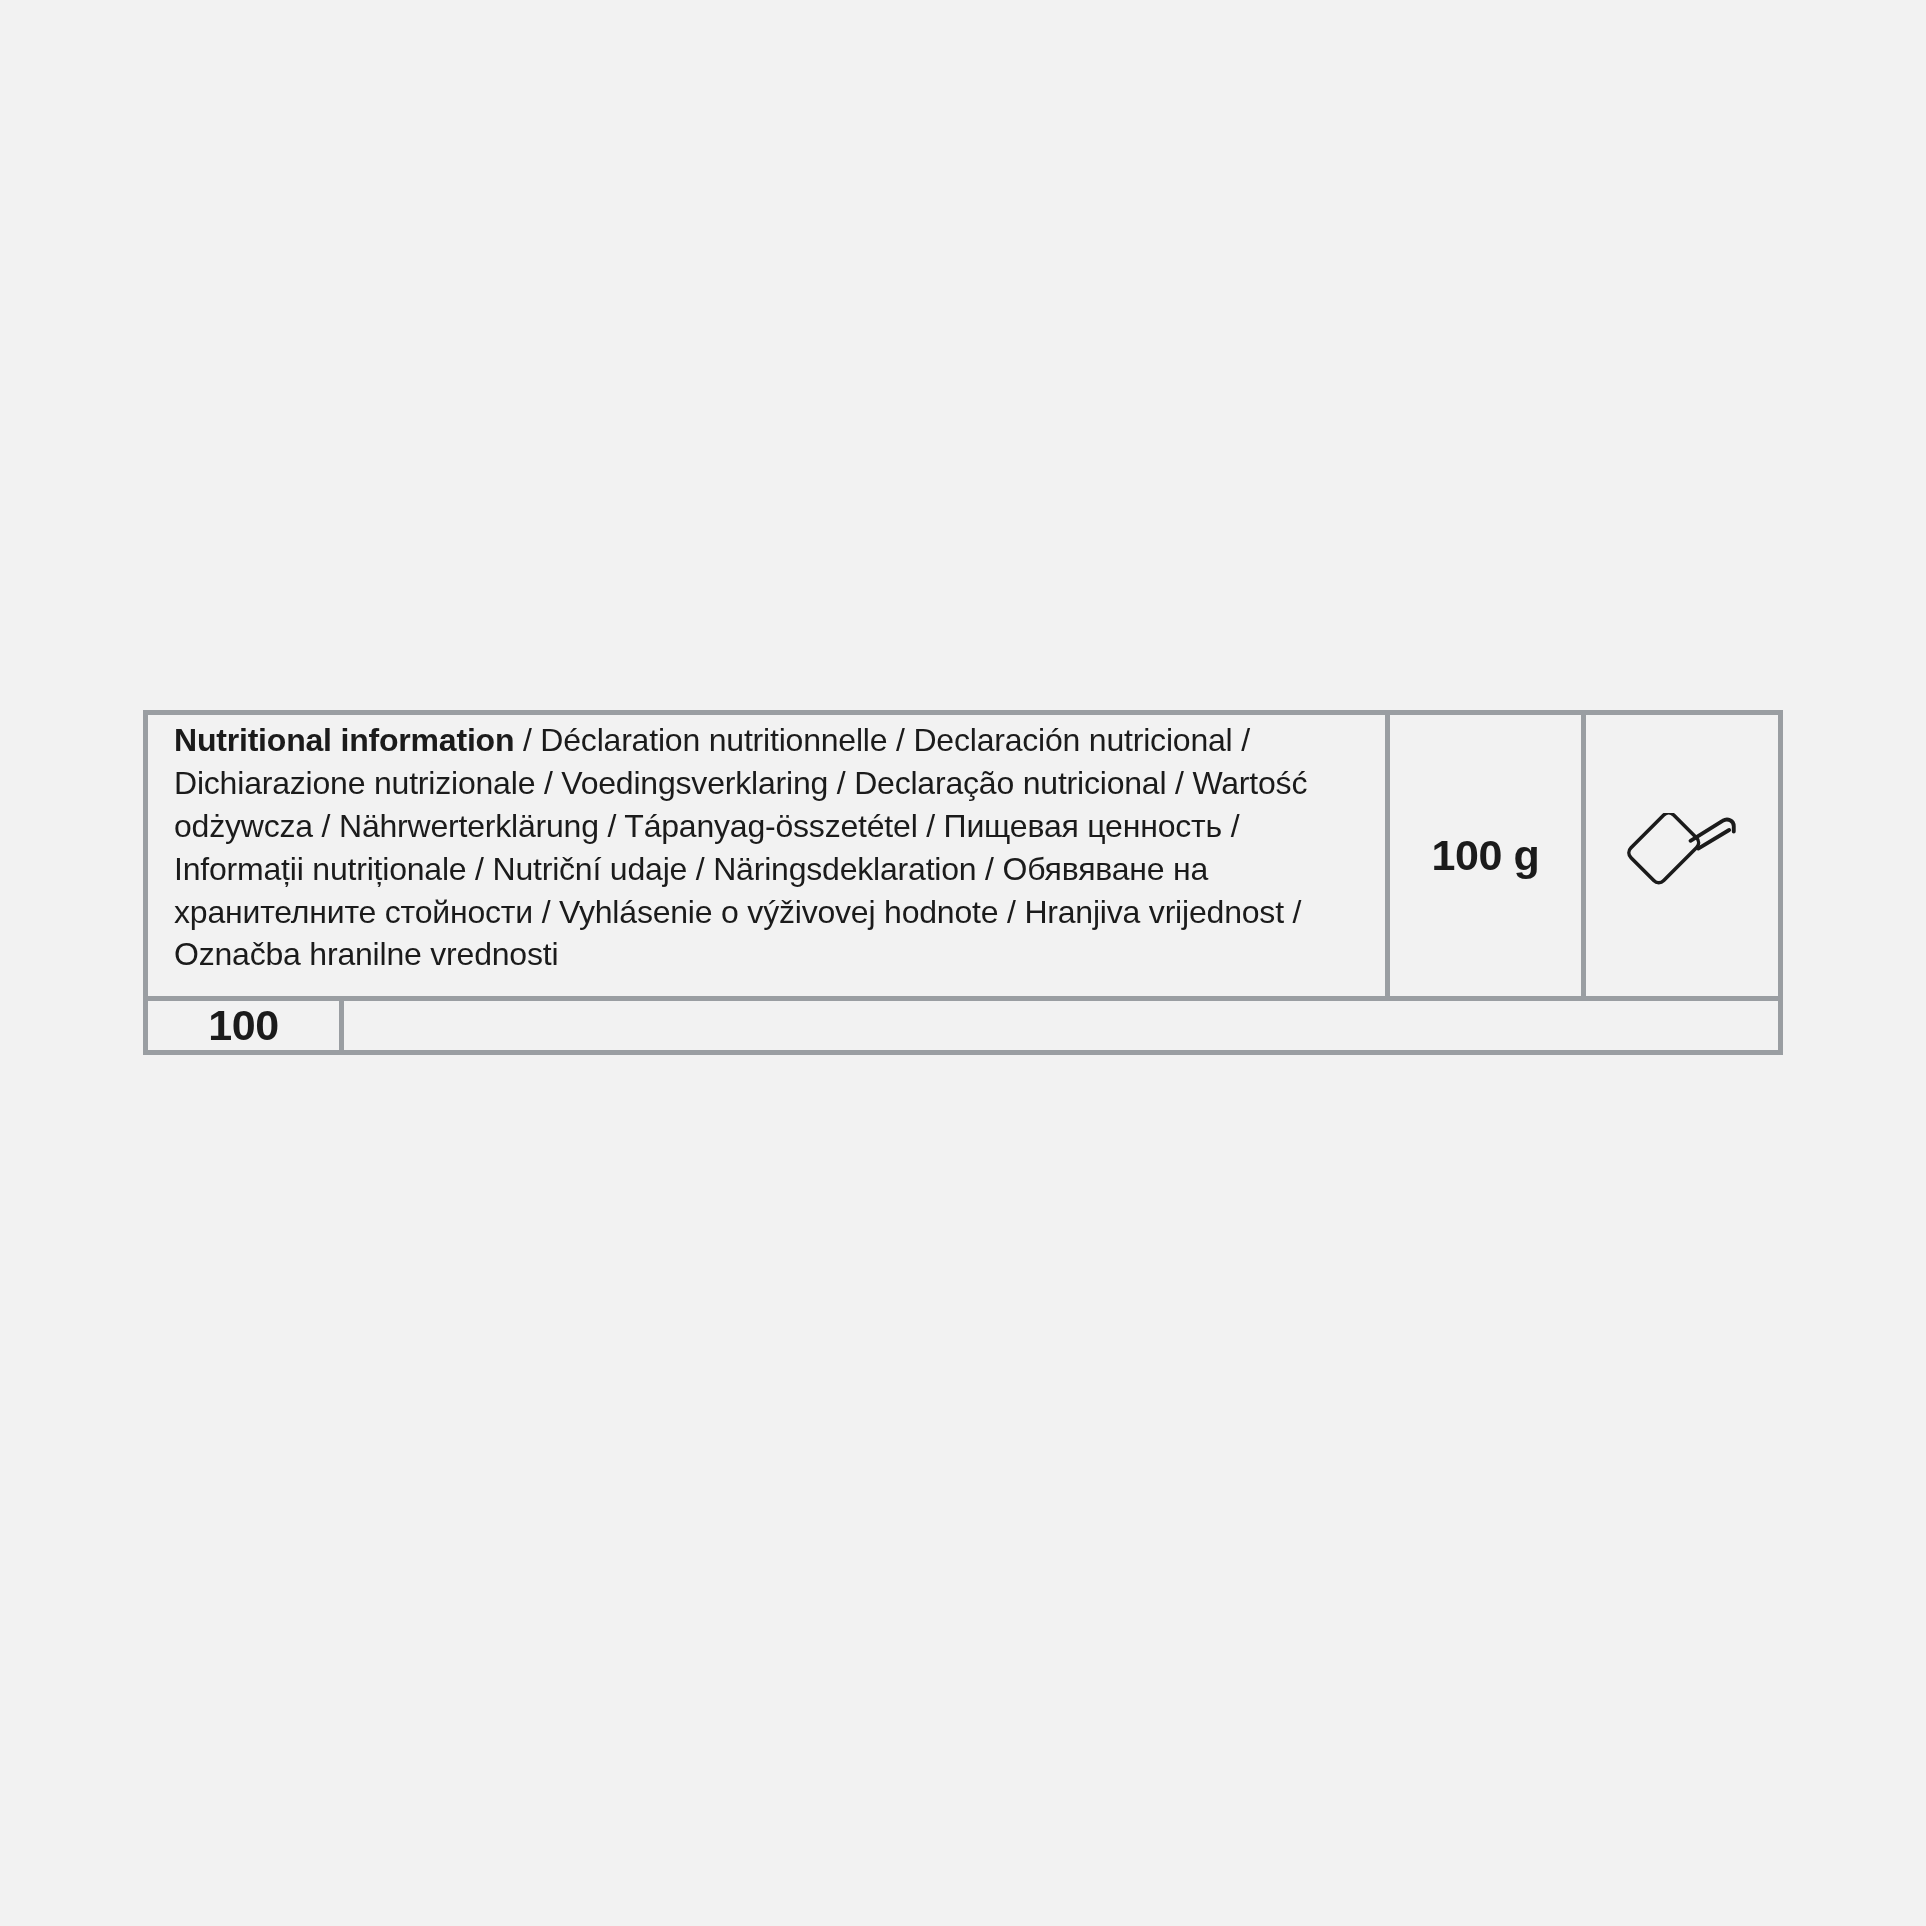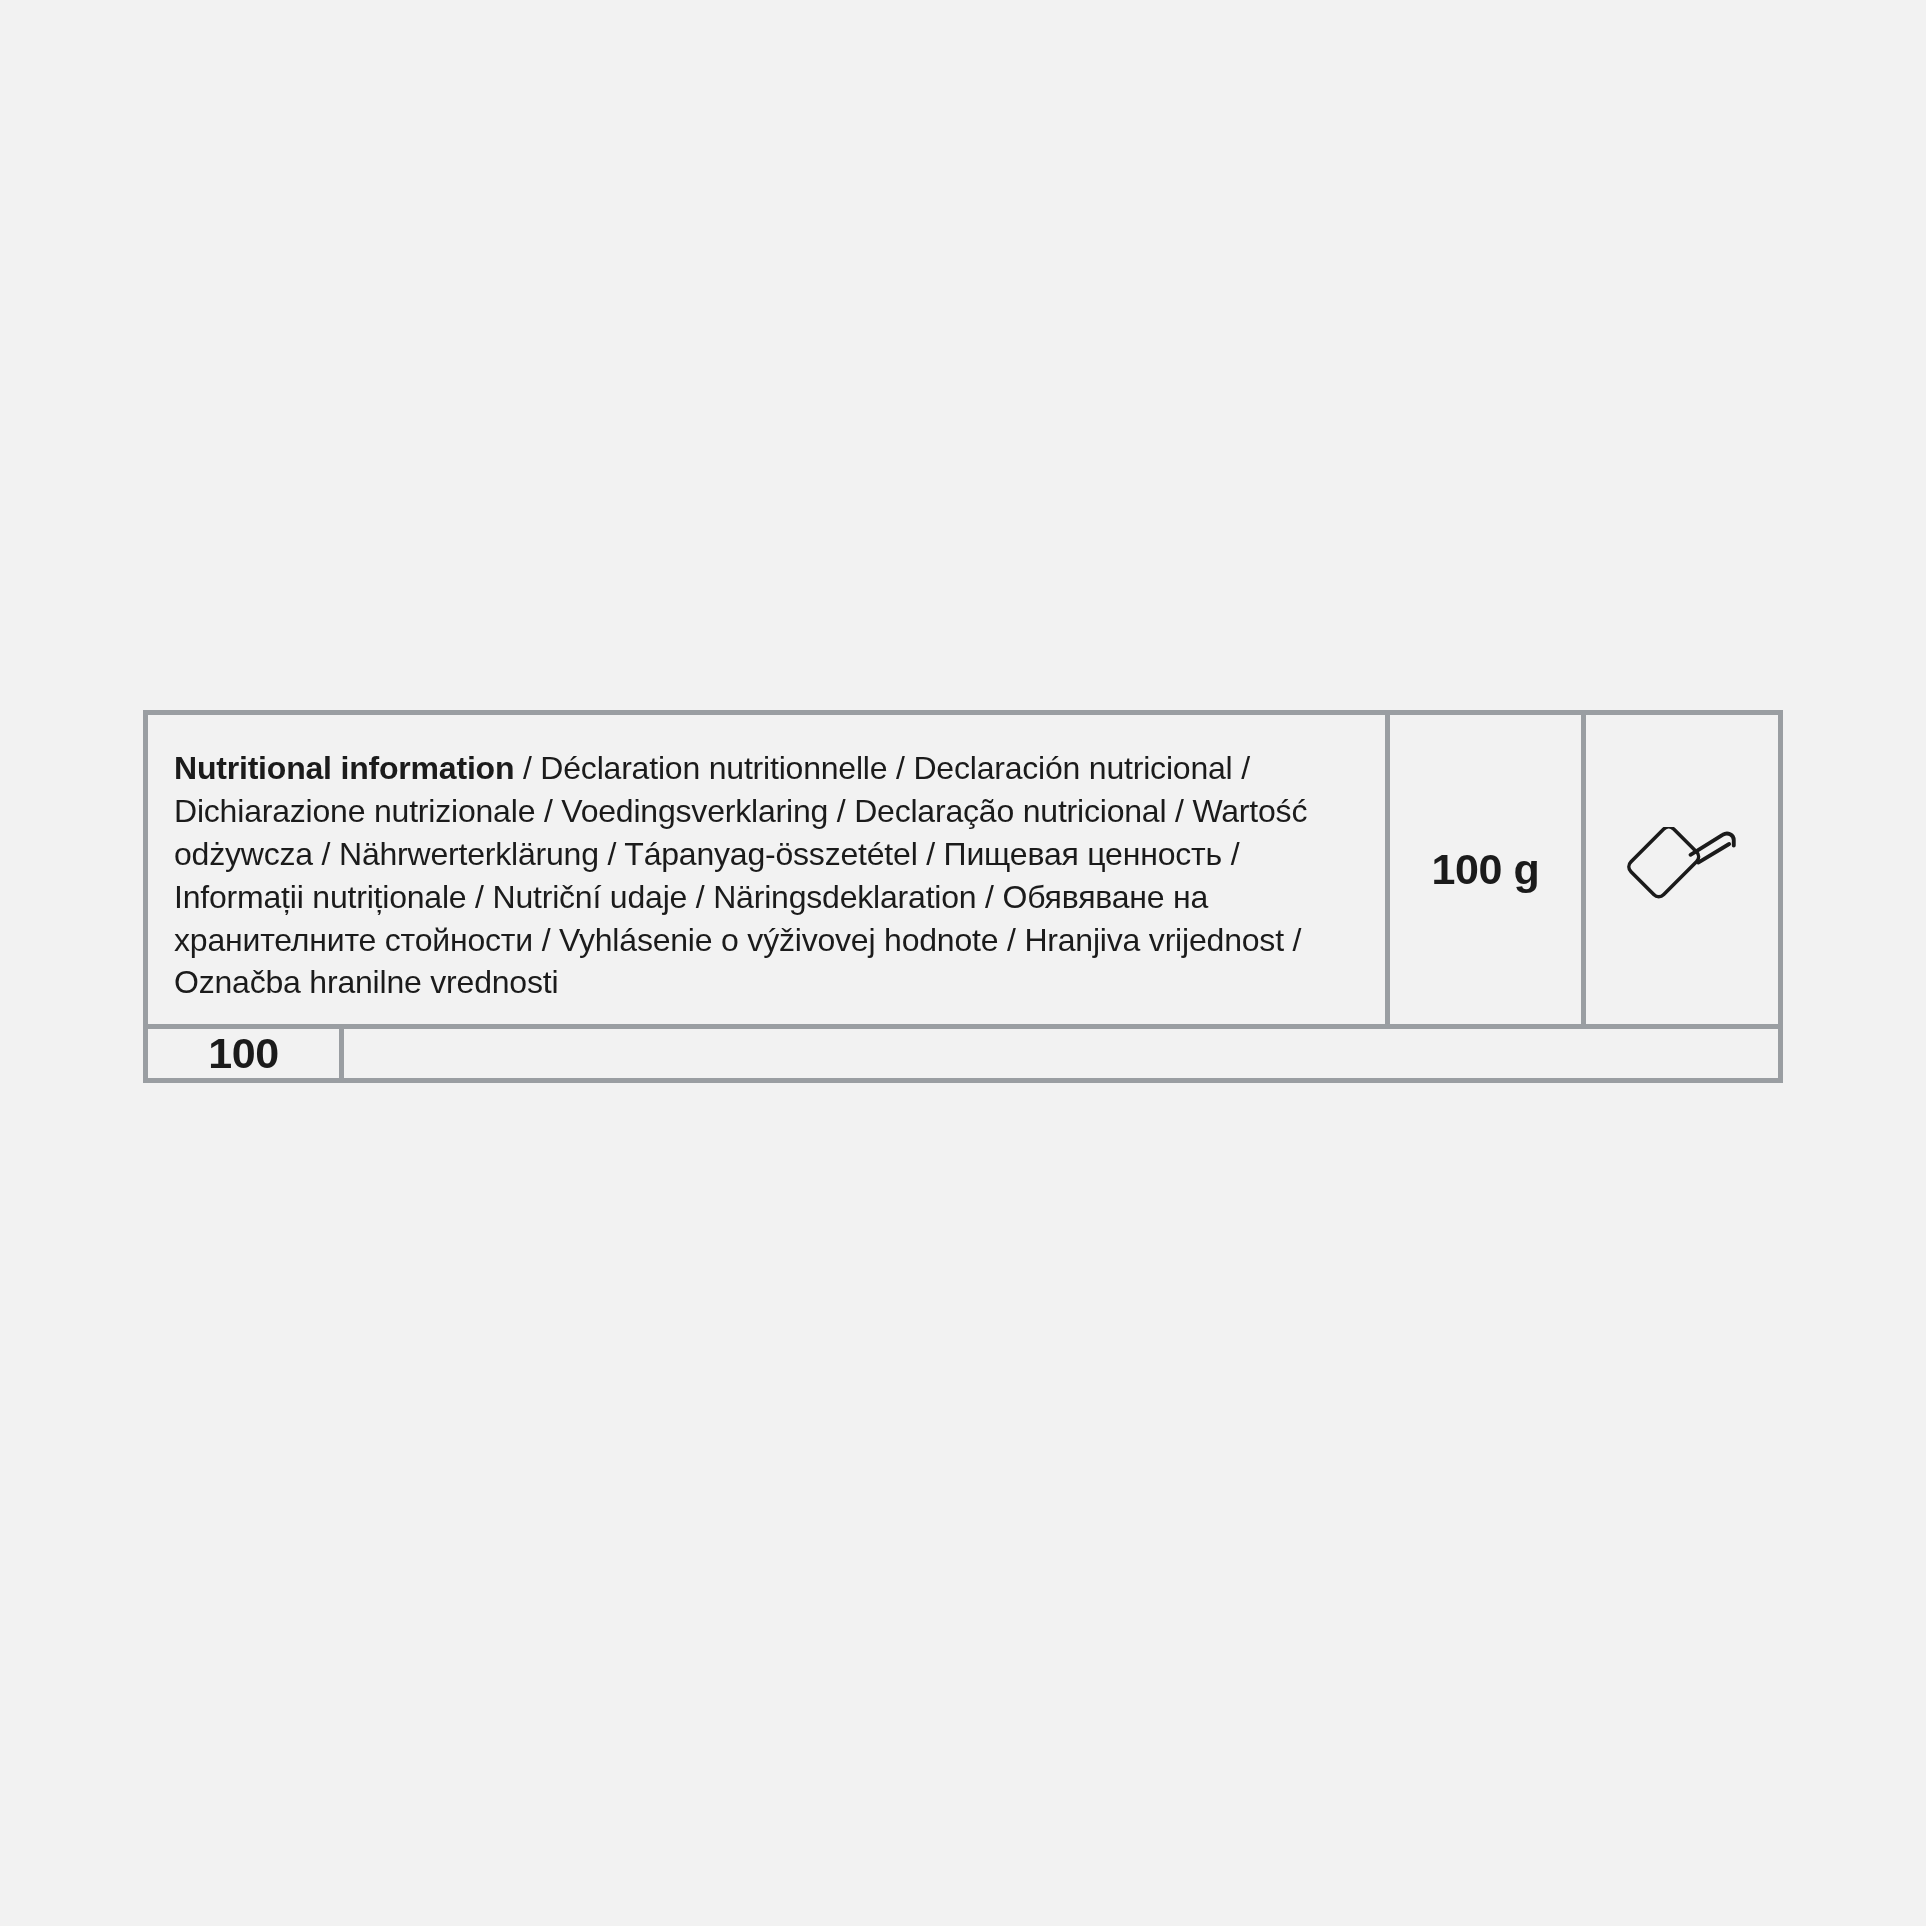--- a/index.html
+++ b/index.html
@@ -34,21 +34,21 @@
     box-sizing: border-box;
   }
 
   .table-row.row-header {
     border-bottom: 5.4px solid #9a9ea2;
   }
 
   .cell-desc {
     flex: 0 0 1242px;
     box-sizing: border-box;
-    padding: 32px 25px 20px 26px;
+    padding: 4px 25px 20px 26px;
     border-right: 5.4px solid #9a9ea2;
     display: flex;
     align-items: center;
   }
 
   .cell-amount {
     flex: 0 0 196px;
     box-sizing: border-box;
     border-right: 5.4px solid #9a9ea2;
     display: flex;

